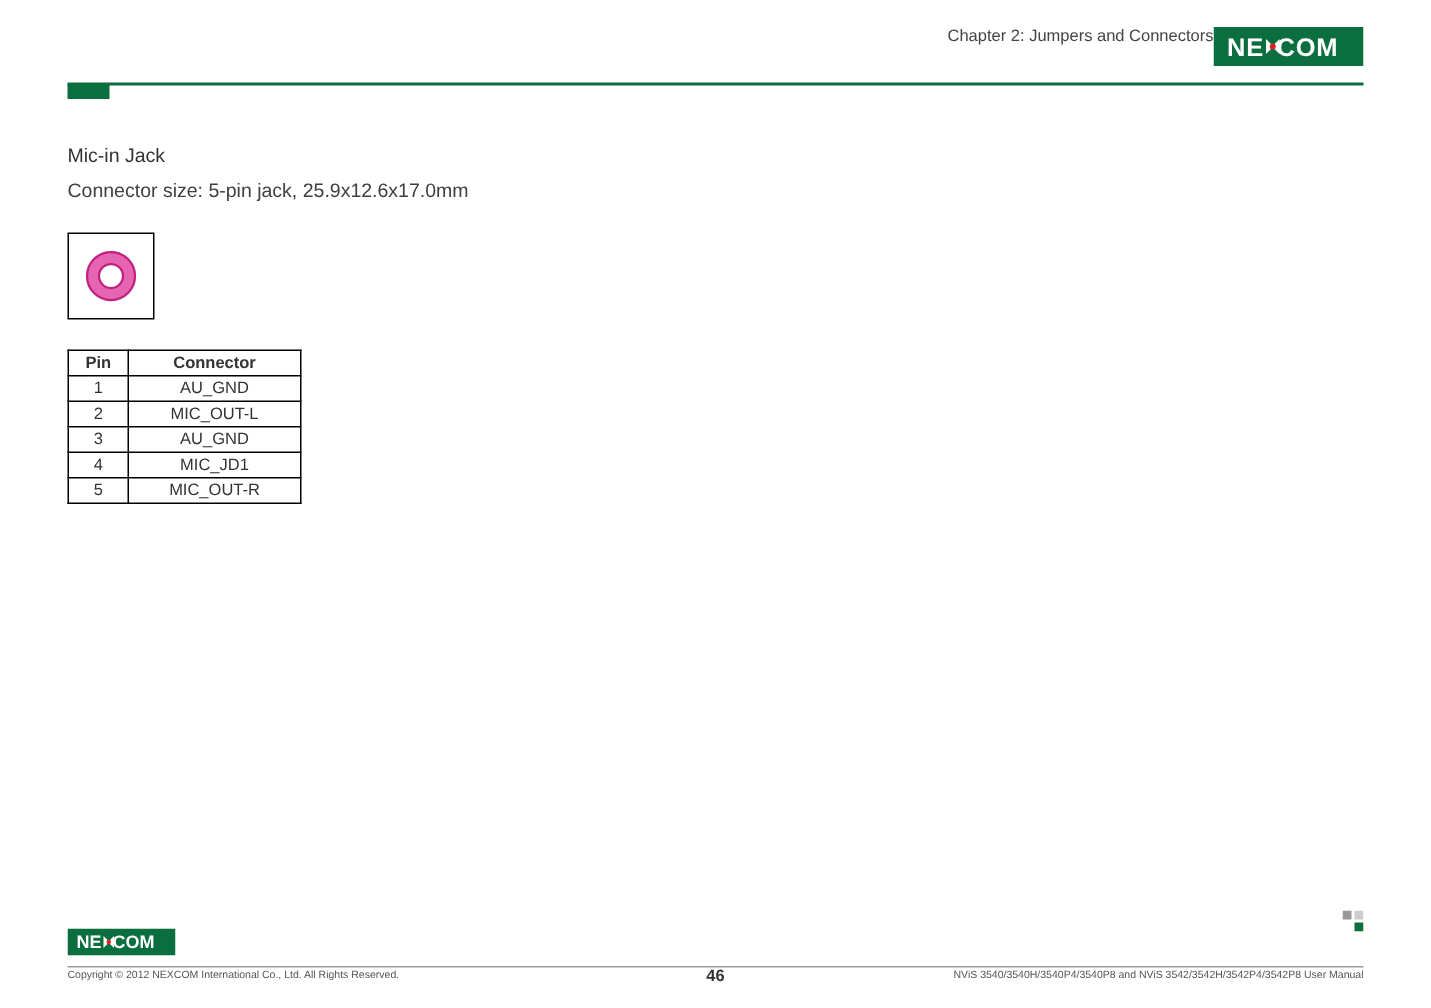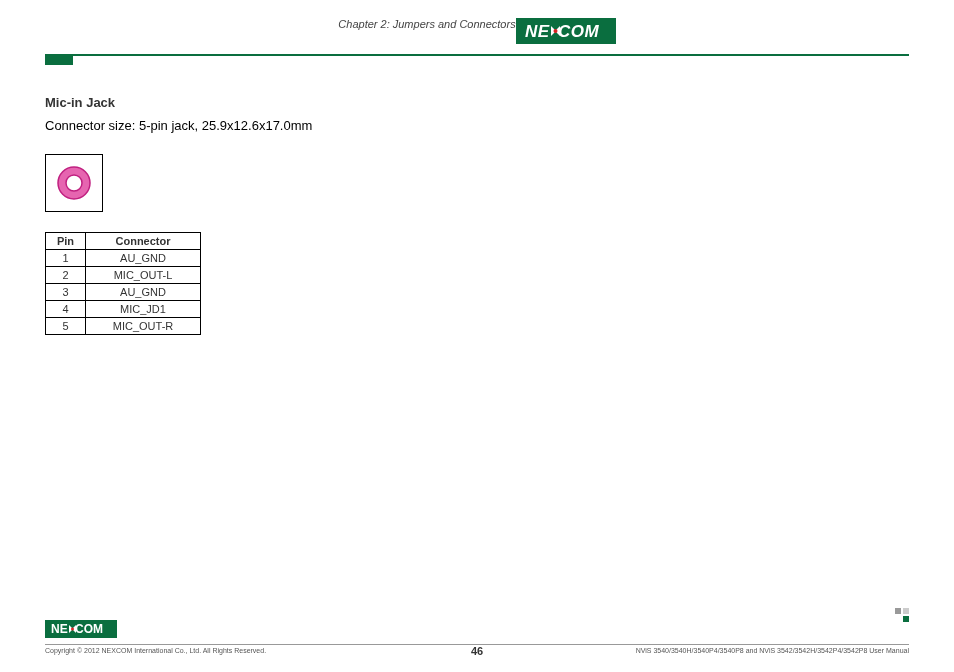--- a/index.html
+++ b/index.html
@@ -10,52 +10,51 @@
     body {
       font-family: Arial, Helvetica, sans-serif;
       width: 954px;
       height: 672px;
       background: #fff;
       position: relative;
       color: #333;
     }
     .header {
       display: flex;
-      justify-content: center;
+      justify-content: flex-end;
       align-items: flex-start;
       padding: 18px 45px 0 45px;
-      font-style: italic;
     }
     .chapter-title {
       font-size: 11px;
       color: #444;
     }
     .green-line {
       border-top: 2px solid #0a6e3f;
       margin: 6px 45px 0 45px;
     }
     .green-tab {
       width: 28px;
       height: 10px;
       background: #0a6e3f;
       margin-left: 45px;
       margin-top: -1px;
     }
     .content {
       padding: 30px 45px 0 45px;
     }
     .section-title {
-      font-weight: bold;
+      font-weight: normal;
       font-size: 13px;
       color: #333;
       margin-bottom: 6px;
     }
     .spec-line {
       font-size: 13px;
-      color: #000000;
+      color: #404040;
       line-height: 1.5;
     }
     .jack-diagram {
       margin-top: 18px;
       border: 1.5px solid #000;
       width: 58px;
       height: 58px;
       display: flex;
       align-items: center;
       justify-content: center;

